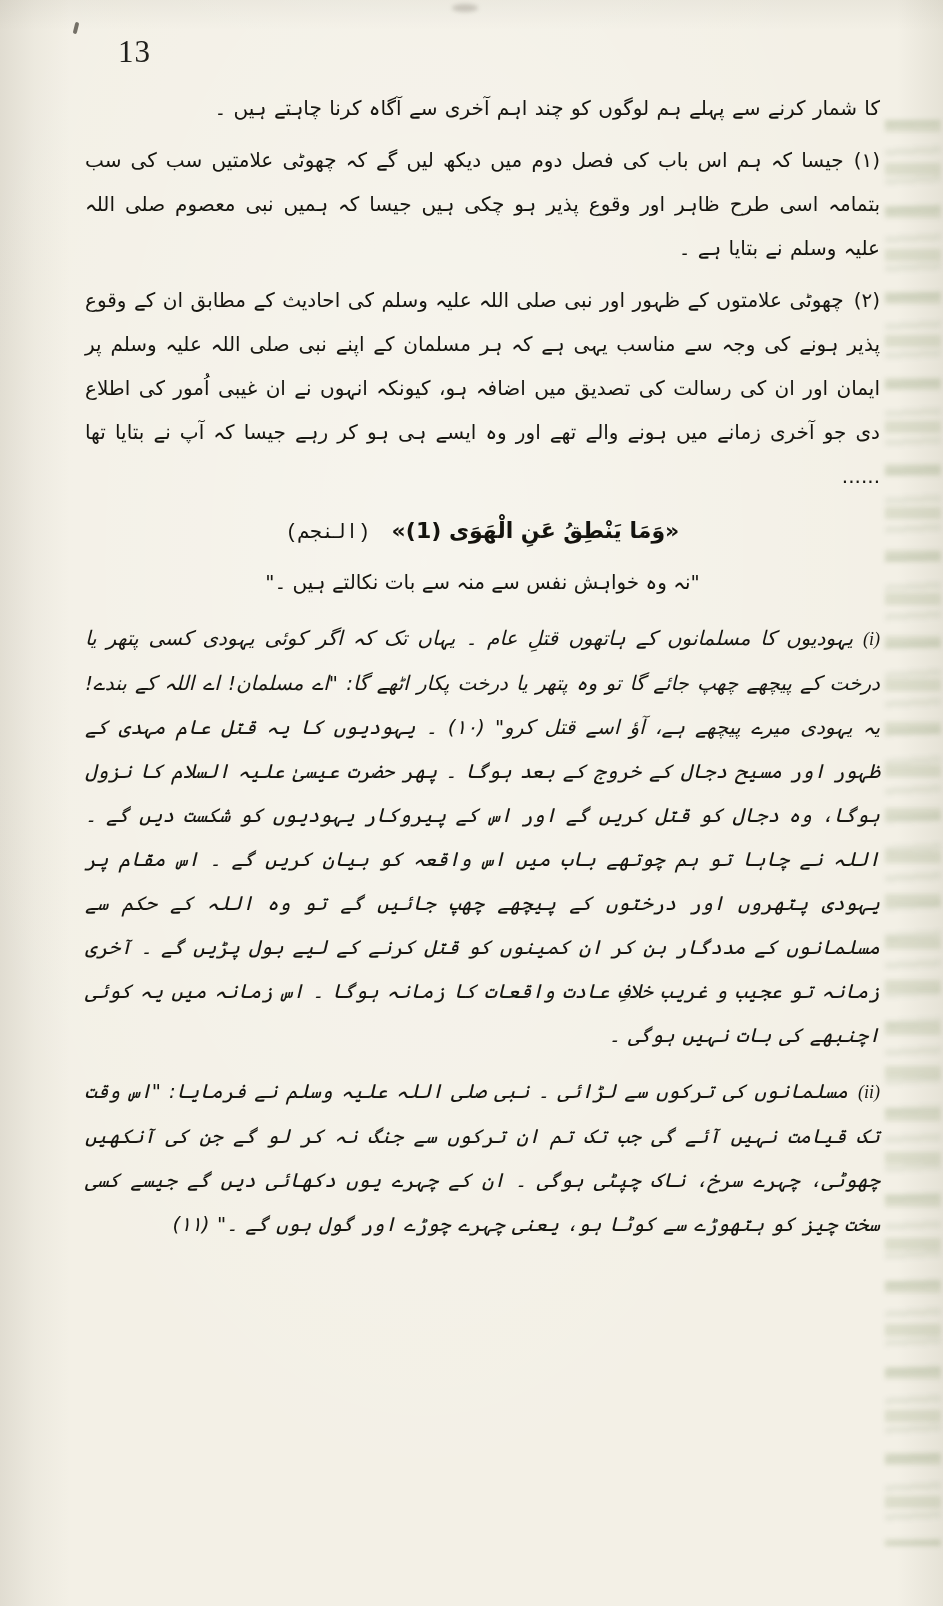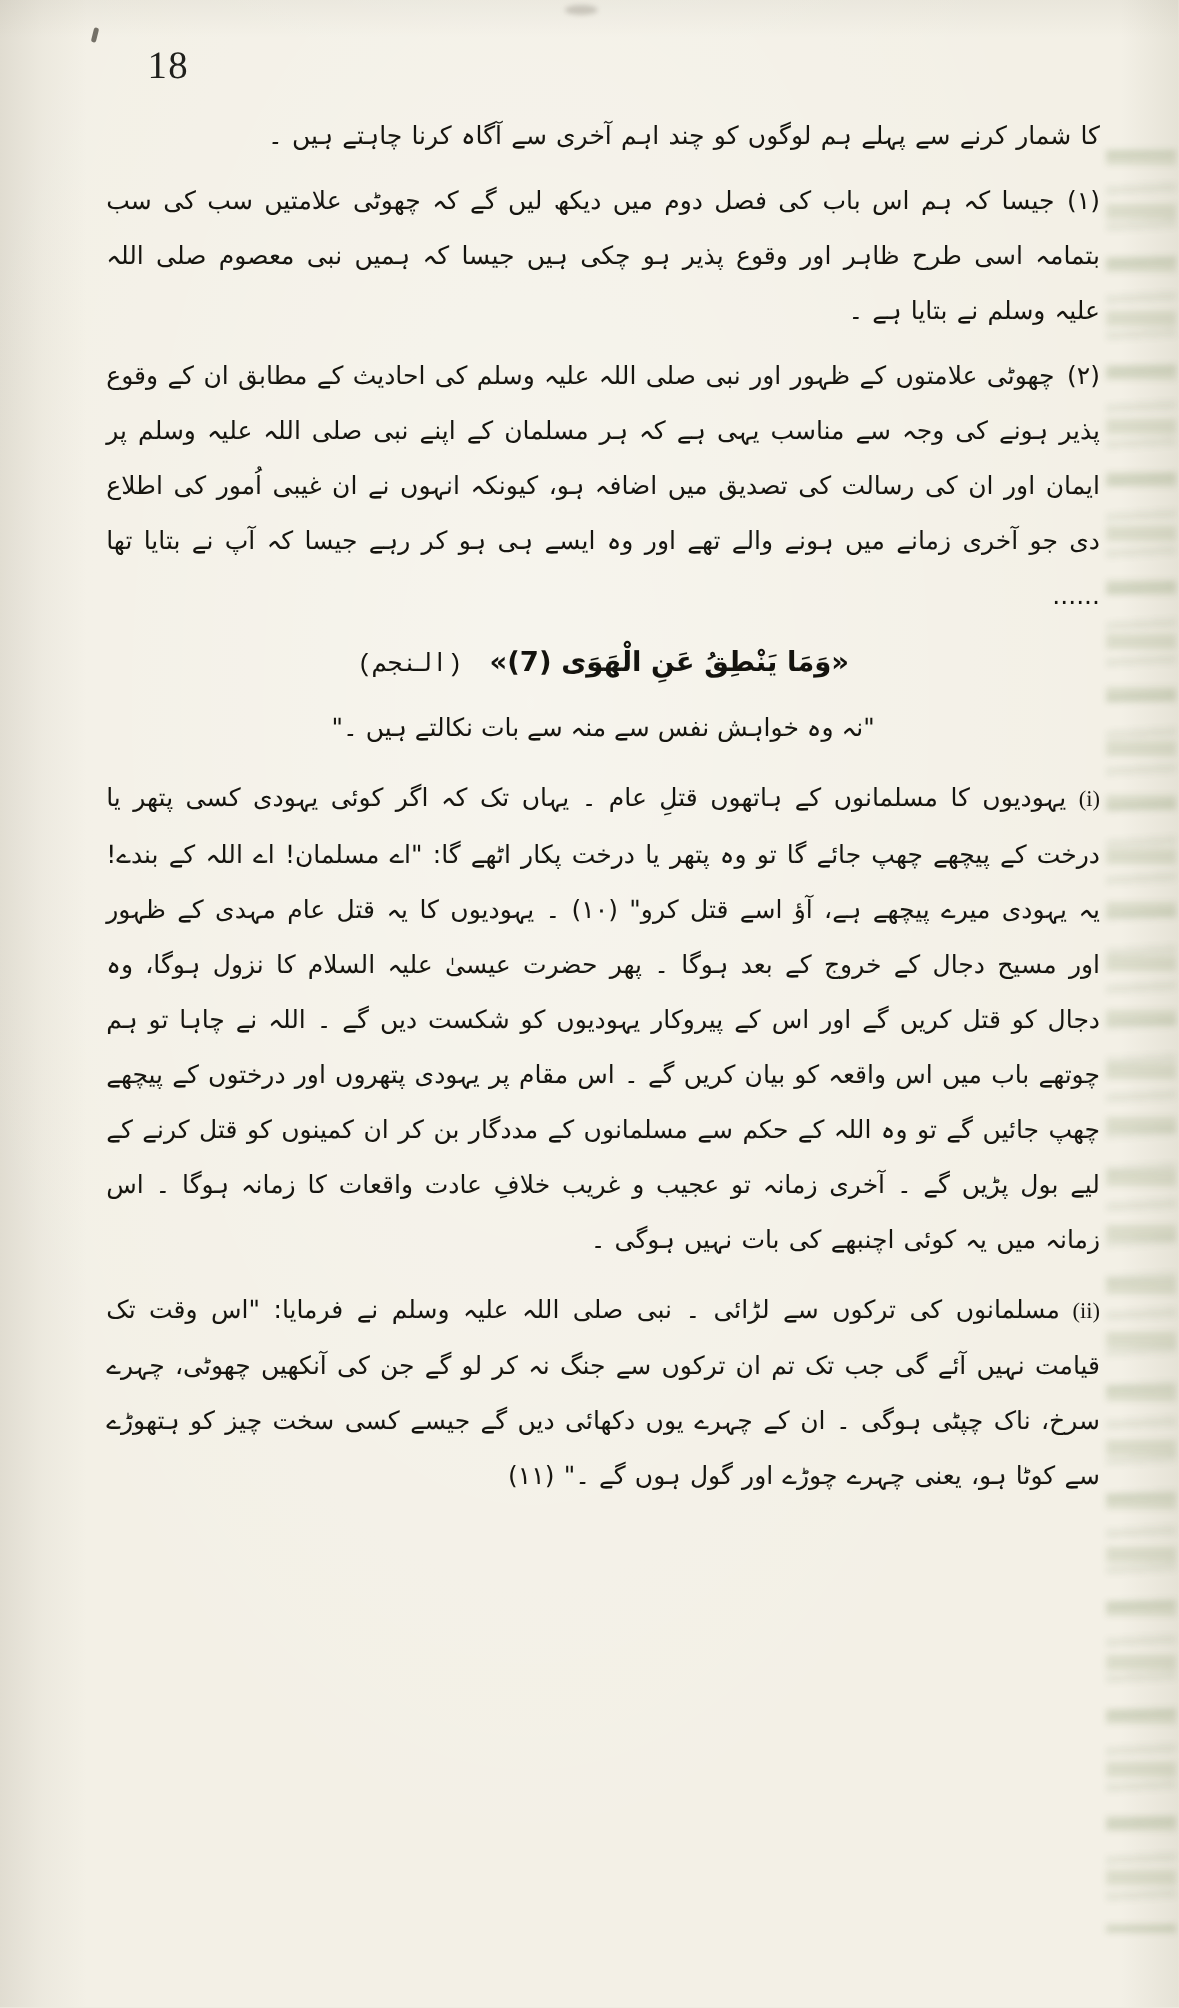--- a/index.html
+++ b/index.html
@@ -65,42 +65,42 @@
     margin:10px 0 4px 0;
     text-align:center;
     font-size:22px;line-height:46px;font-weight:bold;
     color:#14130e;
   }
   .verse-line .verse-ref{font-weight:normal;font-size:20px;margin-right:14px;font-family:Liberation Mono, monospace;}
   .translation{
     margin:0 0 12px 0;
     text-align:center;font-size:20px;line-height:44px;
   }
-  .subitem{margin-bottom:12px;}
+  .subitem{margin-bottom:12px;font-style:italic;}
 </style>
 </head>
 <body>
 
 <div class="scan">
   <div class="bleed"></div>
   <div class="tick-mark"></div>
   <div class="smudge"></div>
 
-  <div class="page-number">18</div>
+  <div class="page-number">13</div>
 
   <div class="content">
 
     <p class="para"><span>کا شمار کرنے سے پہلے ہم لوگوں کو چند اہم آخری سے آگاہ کرنا چاہتے ہیں ۔</span></p>
 
     <p class="para"><span class="marker urdu">(۱)</span><span>جیسا کہ ہم اس باب کی فصل دوم میں دیکھ لیں گے کہ چھوٹی علامتیں سب کی سب بتمامہ اسی طرح ظاہر اور وقوع پذیر ہو چکی ہیں جیسا کہ ہمیں نبی معصوم صلی اللہ علیہ وسلم نے بتایا ہے ۔</span></p>
 
     <p class="para"><span class="marker urdu">(۲)</span><span>چھوٹی علامتوں کے ظہور اور نبی صلی اللہ علیہ وسلم کی احادیث کے مطابق ان کے وقوع پذیر ہونے کی وجہ سے مناسب یہی ہے کہ ہر مسلمان کے اپنے نبی صلی اللہ علیہ وسلم پر ایمان اور ان کی رسالت کی تصدیق میں اضافہ ہو، کیونکہ انہوں نے ان غیبی اُمور کی اطلاع دی جو آخری زمانے میں ہونے والے تھے اور وہ ایسے ہی ہو کر رہے جیسا کہ آپ نے بتایا تھا ......</span></p>
 
     <div class="verse-line">
-      <span>«وَمَا يَنْطِقُ عَنِ الْهَوَى (7)»</span>
+      <span>«وَمَا يَنْطِقُ عَنِ الْهَوَى (1)»</span>
       <span class="verse-ref">(النجم)</span>
     </div>
 
     <p class="translation">"نہ وہ خواہش نفس سے منہ سے بات نکالتے ہیں ۔"</p>
 
 
     <p class="para subitem"><span class="marker latin">(i)</span><span>یہودیوں کا مسلمانوں کے ہاتھوں قتلِ عام ۔ یہاں تک کہ اگر کوئی یہودی کسی پتھر یا درخت کے پیچھے چھپ جائے گا تو وہ پتھر یا درخت پکار اٹھے گا: "اے مسلمان! اے اللہ کے بندے! یہ یہودی میرے پیچھے ہے، آؤ اسے قتل کرو" (۱۰) ۔ یہودیوں کا یہ قتل عام مہدی کے ظہور اور مسیح دجال کے خروج کے بعد ہوگا ۔ پھر حضرت عیسیٰ علیہ السلام کا نزول ہوگا، وہ دجال کو قتل کریں گے اور اس کے پیروکار یہودیوں کو شکست دیں گے ۔ اللہ نے چاہا تو ہم چوتھے باب میں اس واقعہ کو بیان کریں گے ۔ اس مقام پر یہودی پتھروں اور درختوں کے پیچھے چھپ جائیں گے تو وہ اللہ کے حکم سے مسلمانوں کے مددگار بن کر ان کمینوں کو قتل کرنے کے لیے بول پڑیں گے ۔ آخری زمانہ تو عجیب و غریب خلافِ عادت واقعات کا زمانہ ہوگا ۔ اس زمانہ میں یہ کوئی اچنبھے کی بات نہیں ہوگی ۔</span></p>
 
     <p class="para subitem"><span class="marker latin">(ii)</span><span>مسلمانوں کی ترکوں سے لڑائی ۔ نبی صلی اللہ علیہ وسلم نے فرمایا: "اس وقت تک قیامت نہیں آئے گی جب تک تم ان ترکوں سے جنگ نہ کر لو گے جن کی آنکھیں چھوٹی، چہرے سرخ، ناک چپٹی ہوگی ۔ ان کے چہرے یوں دکھائی دیں گے جیسے کسی سخت چیز کو ہتھوڑے سے کوٹا ہو، یعنی چہرے چوڑے اور گول ہوں گے ۔" (۱۱)</span></p>
 

